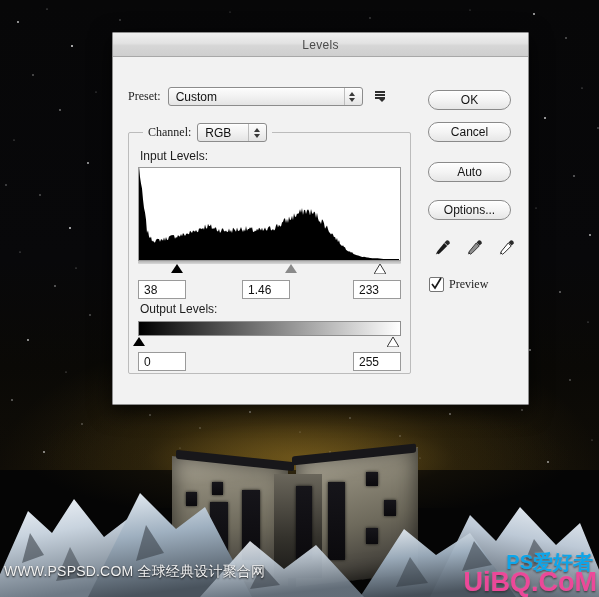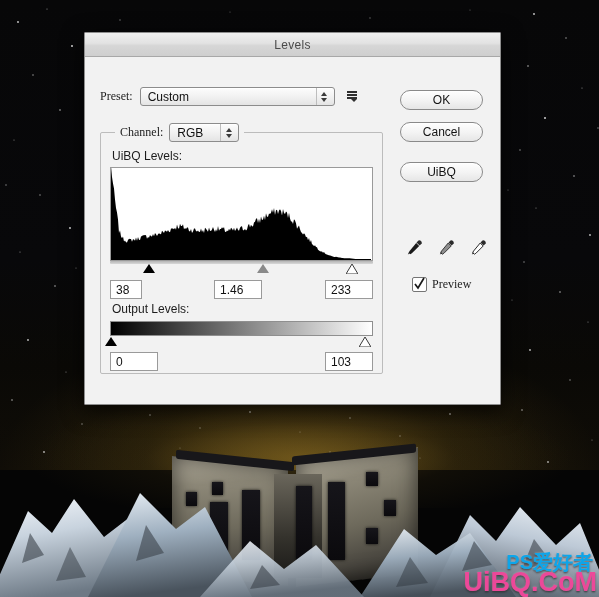--- a/index.html
+++ b/index.html
@@ -120,21 +120,21 @@
     font-size: 27px;
     font-weight: bold;
     color: #ec4899;
     text-shadow: 0 0 2px rgba(255,255,255,0.5), 0 1px 2px rgba(0,0,0,0.85);
     white-space: nowrap;
   }
 
   
   #levels-dialog {
     position: absolute;
-    left: 84px; top: 32px;
+    left: 112px; top: 32px;
     width: 415px;
     height: 371px;
     background: #701a75;
     border: 1px solid #8e8e8e;
     border-radius: 1px;
     box-shadow: 0 6px 22px rgba(0,0,0,0.75);
     font-size: 12px;
     color: #1a1a1a;
   }
   .titlebar {
@@ -294,21 +294,21 @@
     height: 19px;
     background: #fff;
     border: 1px solid #9a9a9a;
     box-sizing: border-box;
     display: flex;
     align-items: center;
     padding-left: 5px;
     font-size: 12px;
     color: #111;
   }
-  #in-black-field { left: 9px; width: 32px; }
+  #in-black-field { left: 9px; width: 48px; }
   #in-gamma-field { left: 113px; width: 48px; }
   #in-white-field { left: 224px; width: 48px; }
 
   .gradient-bar {
     position: absolute;
     left: 9px; top: 188px;
     width: 263px; height: 15px;
     background: linear-gradient(90deg, #000 0%, #fff 100%);
     border: 1px solid #8f8f8f;
     box-sizing: border-box;
@@ -375,21 +375,20 @@
   }
   .dropper { width: 19px; height: 19px; }
   .dropper svg { display: block; }
 
   .preview-row {
     position: absolute;
     left: 316px; top: 220px;
     display: flex;
     align-items: flex-end;
     gap: 5px;
-    margin-left: 11px;
   }
   .checkbox {
     width: 13px; height: 13px;
     background: #fff;
     border: 1px solid #757575;
     border-radius: 2px;
     position: relative;
   }
   .checkbox svg { position: absolute; left: 0; top: -1px; }
   .preview-row .lbl { font-size: 12px; }
@@ -508,20 +507,21 @@
       <path d="M 262 128 L 280 148 L 250 152 Z"></path>
       <path d="M 474 104 L 492 128 L 462 134 Z"></path>
       <path d="M 534 102 L 552 126 L 522 132 Z"></path>
     </g>
     <g fill="#2b3138" opacity="0.45">
       <path d="M 70 110 L 86 140 L 56 144 Z"></path>
       <path d="M 410 120 L 428 146 L 396 150 Z"></path>
     </g>
   </svg>
 
+  <div class="wm-left">WWW.PSPSD.COM 全球经典设计聚合网</div>
   <div class="wm-right">
     <div class="ps">PS爱好者</div>
     <div class="uibq">UiBQ.CoM</div>
   </div>
 </div>
 
 <div id="levels-dialog">
 
   <div class="titlebar">
     <span class="ttl">Levels</span>
@@ -552,21 +552,21 @@
         <span class="lbl">Channel:</span>
         <div class="combo" id="channel-combo">
           <span class="cval">RGB</span>
           <span class="stepper">
             <span class="ar up"></span>
               <span class="ar dn"></span>
           </span>
         </div>
       </div>
 
-      <div class="section-label" id="input-levels-label">UiBQ Levels:</div>
+      <div class="section-label" id="input-levels-label">Input Levels:</div>
 
       <div class="histogram-box">
         <svg id="histogram-svg" width="261" height="92" viewBox="0 0 261 92" preserveAspectRatio="none">
           <path id="histogram-path" fill="#000000" d="M 0 92 L 0 -2.0 L 1 9.0 L 2 15.6 L 3 20.4 L 4 31.6 L 5 40.1 L 6 44.5 L 7 51.6 L 8 65.0 L 9 62.2 L 10 68.5 L 11 70.3 L 12 68.4 L 13 73.4 L 14 72.4 L 15 74.3 L 16 74.6 L 17 72.1 L 18 70.8 L 19 71.1 L 20 71.1 L 21 73.8 L 22 71.2 L 23 71.6 L 24 72.7 L 25 69.4 L 26 72.8 L 27 69.1 L 28 71.8 L 29 72.0 L 30 68.4 L 31 68.0 L 32 67.2 L 33 67.2 L 34 67.0 L 35 67.3 L 36 70.7 L 37 69.0 L 38 69.8 L 39 67.1 L 40 68.3 L 41 68.6 L 42 65.9 L 43 68.2 L 44 64.9 L 45 66.3 L 46 67.9 L 47 66.2 L 48 65.3 L 49 65.9 L 50 66.2 L 51 62.8 L 52 63.8 L 53 65.0 L 54 62.5 L 55 63.0 L 56 63.7 L 57 62.1 L 58 63.8 L 59 64.3 L 60 60.6 L 61 60.6 L 62 60.6 L 63 61.2 L 64 59.7 L 65 61.8 L 66 56.4 L 67 60.1 L 68 60.8 L 69 55.8 L 70 57.9 L 71 58.1 L 72 56.2 L 73 61.3 L 74 60.0 L 75 60.9 L 76 59.6 L 77 59.6 L 78 62.9 L 79 63.4 L 80 60.9 L 81 65.0 L 82 63.4 L 83 60.4 L 84 60.6 L 85 62.9 L 86 63.4 L 87 62.5 L 88 64.1 L 89 63.8 L 90 60.4 L 91 63.9 L 92 61.9 L 93 65.1 L 94 59.8 L 95 60.8 L 96 62.2 L 97 63.8 L 98 59.4 L 99 62.8 L 100 63.1 L 101 61.4 L 102 59.1 L 103 61.7 L 104 64.0 L 105 61.3 L 106 63.5 L 107 57.9 L 108 62.7 L 109 60.9 L 110 61.0 L 111 59.2 L 112 60.5 L 113 59.0 L 114 63.7 L 115 64.1 L 116 62.5 L 117 63.2 L 118 60.7 L 119 62.5 L 120 59.8 L 121 60.8 L 122 62.5 L 123 59.8 L 124 63.0 L 125 61.6 L 126 59.5 L 127 62.1 L 128 62.7 L 129 59.8 L 130 58.5 L 131 58.3 L 132 62.6 L 133 61.9 L 134 61.0 L 135 62.6 L 136 61.6 L 137 57.4 L 138 55.8 L 139 59.6 L 140 56.8 L 141 58.3 L 142 58.4 L 143 54.6 L 144 53.7 L 145 50.8 L 146 50.2 L 147 55.0 L 148 50.8 L 149 54.9 L 150 48.4 L 151 51.9 L 152 51.5 L 153 47.7 L 154 51.9 L 155 45.3 L 156 48.7 L 157 48.8 L 158 45.4 L 159 45.9 L 160 44.8 L 161 41.2 L 162 44.8 L 163 39.9 L 164 47.0 L 165 42.3 L 166 41.8 L 167 46.0 L 168 42.4 L 169 41.3 L 170 42.9 L 171 47.5 L 172 41.0 L 173 45.1 L 174 46.0 L 175 43.4 L 176 44.6 L 177 50.1 L 178 44.8 L 179 50.6 L 180 53.6 L 181 53.6 L 182 56.0 L 183 51.3 L 184 52.5 L 185 55.2 L 186 60.7 L 187 59.0 L 188 57.4 L 189 61.2 L 190 64.0 L 191 65.0 L 192 66.5 L 193 65.2 L 194 66.6 L 195 69.2 L 196 68.7 L 197 72.3 L 198 70.1 L 199 74.3 L 200 71.9 L 201 76.2 L 202 76.8 L 203 78.2 L 204 77.2 L 205 78.9 L 206 79.2 L 207 81.7 L 208 82.5 L 209 83.2 L 210 83.5 L 211 83.4 L 212 84.8 L 213 83.9 L 214 85.5 L 215 86.2 L 216 86.6 L 217 86.9 L 218 87.2 L 219 87.6 L 220 87.7 L 221 88.2 L 222 88.4 L 223 88.9 L 224 88.9 L 225 88.7 L 226 88.9 L 227 89.3 L 228 89.5 L 229 89.6 L 230 89.8 L 231 89.9 L 232 90.1 L 233 90.2 L 234 90.2 L 235 90.2 L 236 90.2 L 237 90.2 L 238 90.2 L 239 90.2 L 240 90.4 L 241 90.5 L 242 90.7 L 243 90.8 L 244 91.0 L 245 91.1 L 246 91.1 L 247 91.1 L 248 91.1 L 249 91.1 L 250 91.1 L 251 91.1 L 252 91.1 L 253 91.1 L 254 91.1 L 255 91.1 L 256 91.1 L 257 91.1 L 258 91.1 L 259 91.1 L 260 91.1 L 260 92 Z"></path>
         </svg>
       </div>
 
       <div class="slider-track"></div>
 
       <div class="handle" id="in-black-handle" style="left: 42.45px;"></div>
@@ -585,26 +585,27 @@
 
       <div class="gradient-bar"></div>
       <div class="out-handle" id="out-black-handle"></div>
       <div class="out-handle" id="out-white-handle">
         <svg width="12" height="10" viewBox="0 0 12 10">
           <polygon points="6,0 12,10 0,10" fill="#ffffff" stroke="#3a3a3a" stroke-width="1"></polygon>
         </svg>
       </div>
 
       <div class="out-field" id="out-black-field">0</div>
-      <div class="out-field" id="out-white-field">103</div>
+      <div class="out-field" id="out-white-field">255</div>
     </div>
 
     <div class="btn" id="ok-button">OK</div>
     <div class="btn" id="cancel-button">Cancel</div>
-    <div class="btn" id="auto-button">UiBQ</div>
+    <div class="btn" id="auto-button">Auto</div>
+    <div class="btn" id="options-button">Options...</div>
 
     <div class="droppers">
       <span class="dropper">
         <svg width="19" height="19" viewBox="0 0 19 19">
           <path d="M13.5 2.4 a2.6 2.6 0 0 1 3.2 3.2 l-2.0 2.0 -3.2-3.2 z" fill="#2b2b2b"></path>
           <path d="M11.2 5.0 l3.0 3.0 -7.3 7.3 -1.6 0.9 -1.6 -1.6 0.9 -1.6 z" fill="#1a1a1a"></path>
           <path d="M4.0 14.2 l1.0 1.0 -2.2 1.2 z" fill="#111"></path>
         </svg>
       </span>
       <span class="dropper">

